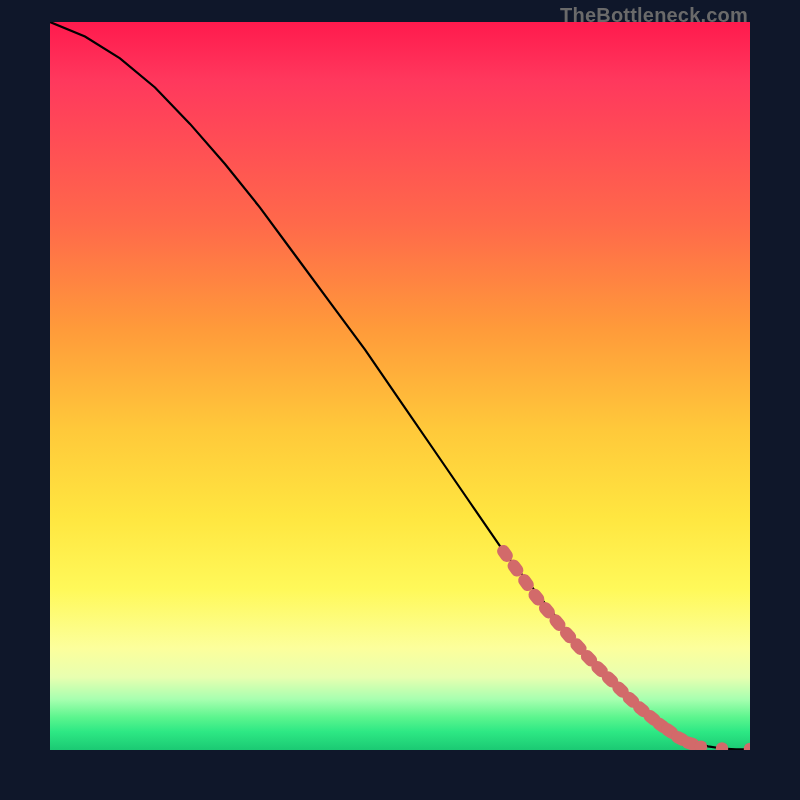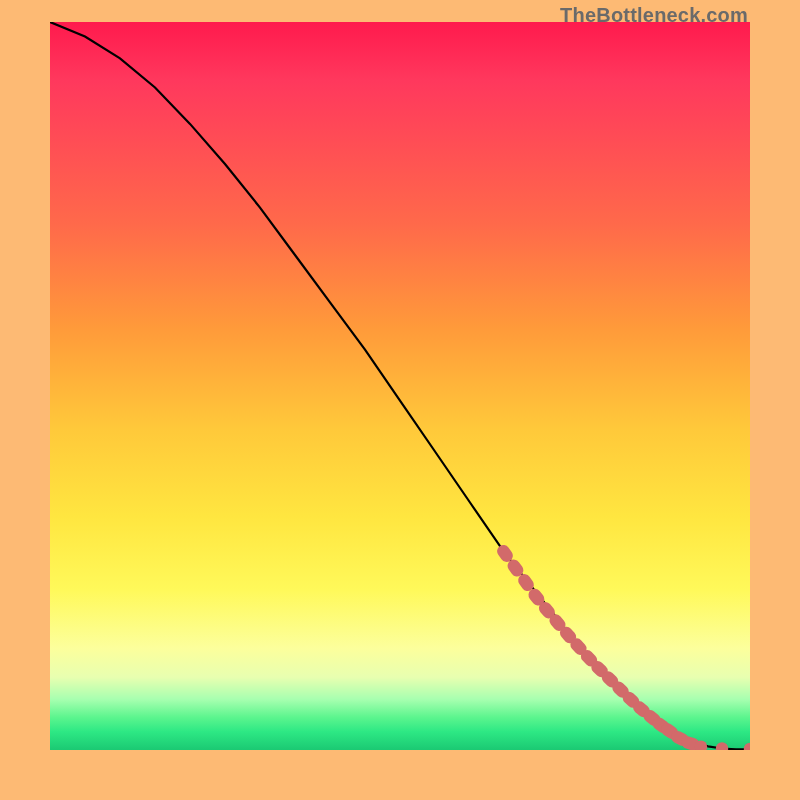--- a/index.html
+++ b/index.html
@@ -1,21 +1,21 @@
 <!DOCTYPE html>
 <html><head>
 <meta charset="utf-8">
 <style>
   * { margin: 0; padding: 0; box-sizing: border-box; }
   html, body { width: 800px; height: 800px; background: #000; overflow: hidden; }
   .stage {
     position: relative;
     width: 800px;
     height: 800px;
-    background: #fdba74;
+    background: #0f172a;
   }
   .plot-area {
     position: absolute;
     left: 50px;
     top: 22px;
     width: 700px;
     height: 728px;
     overflow: hidden;
   }
   .gradient {

